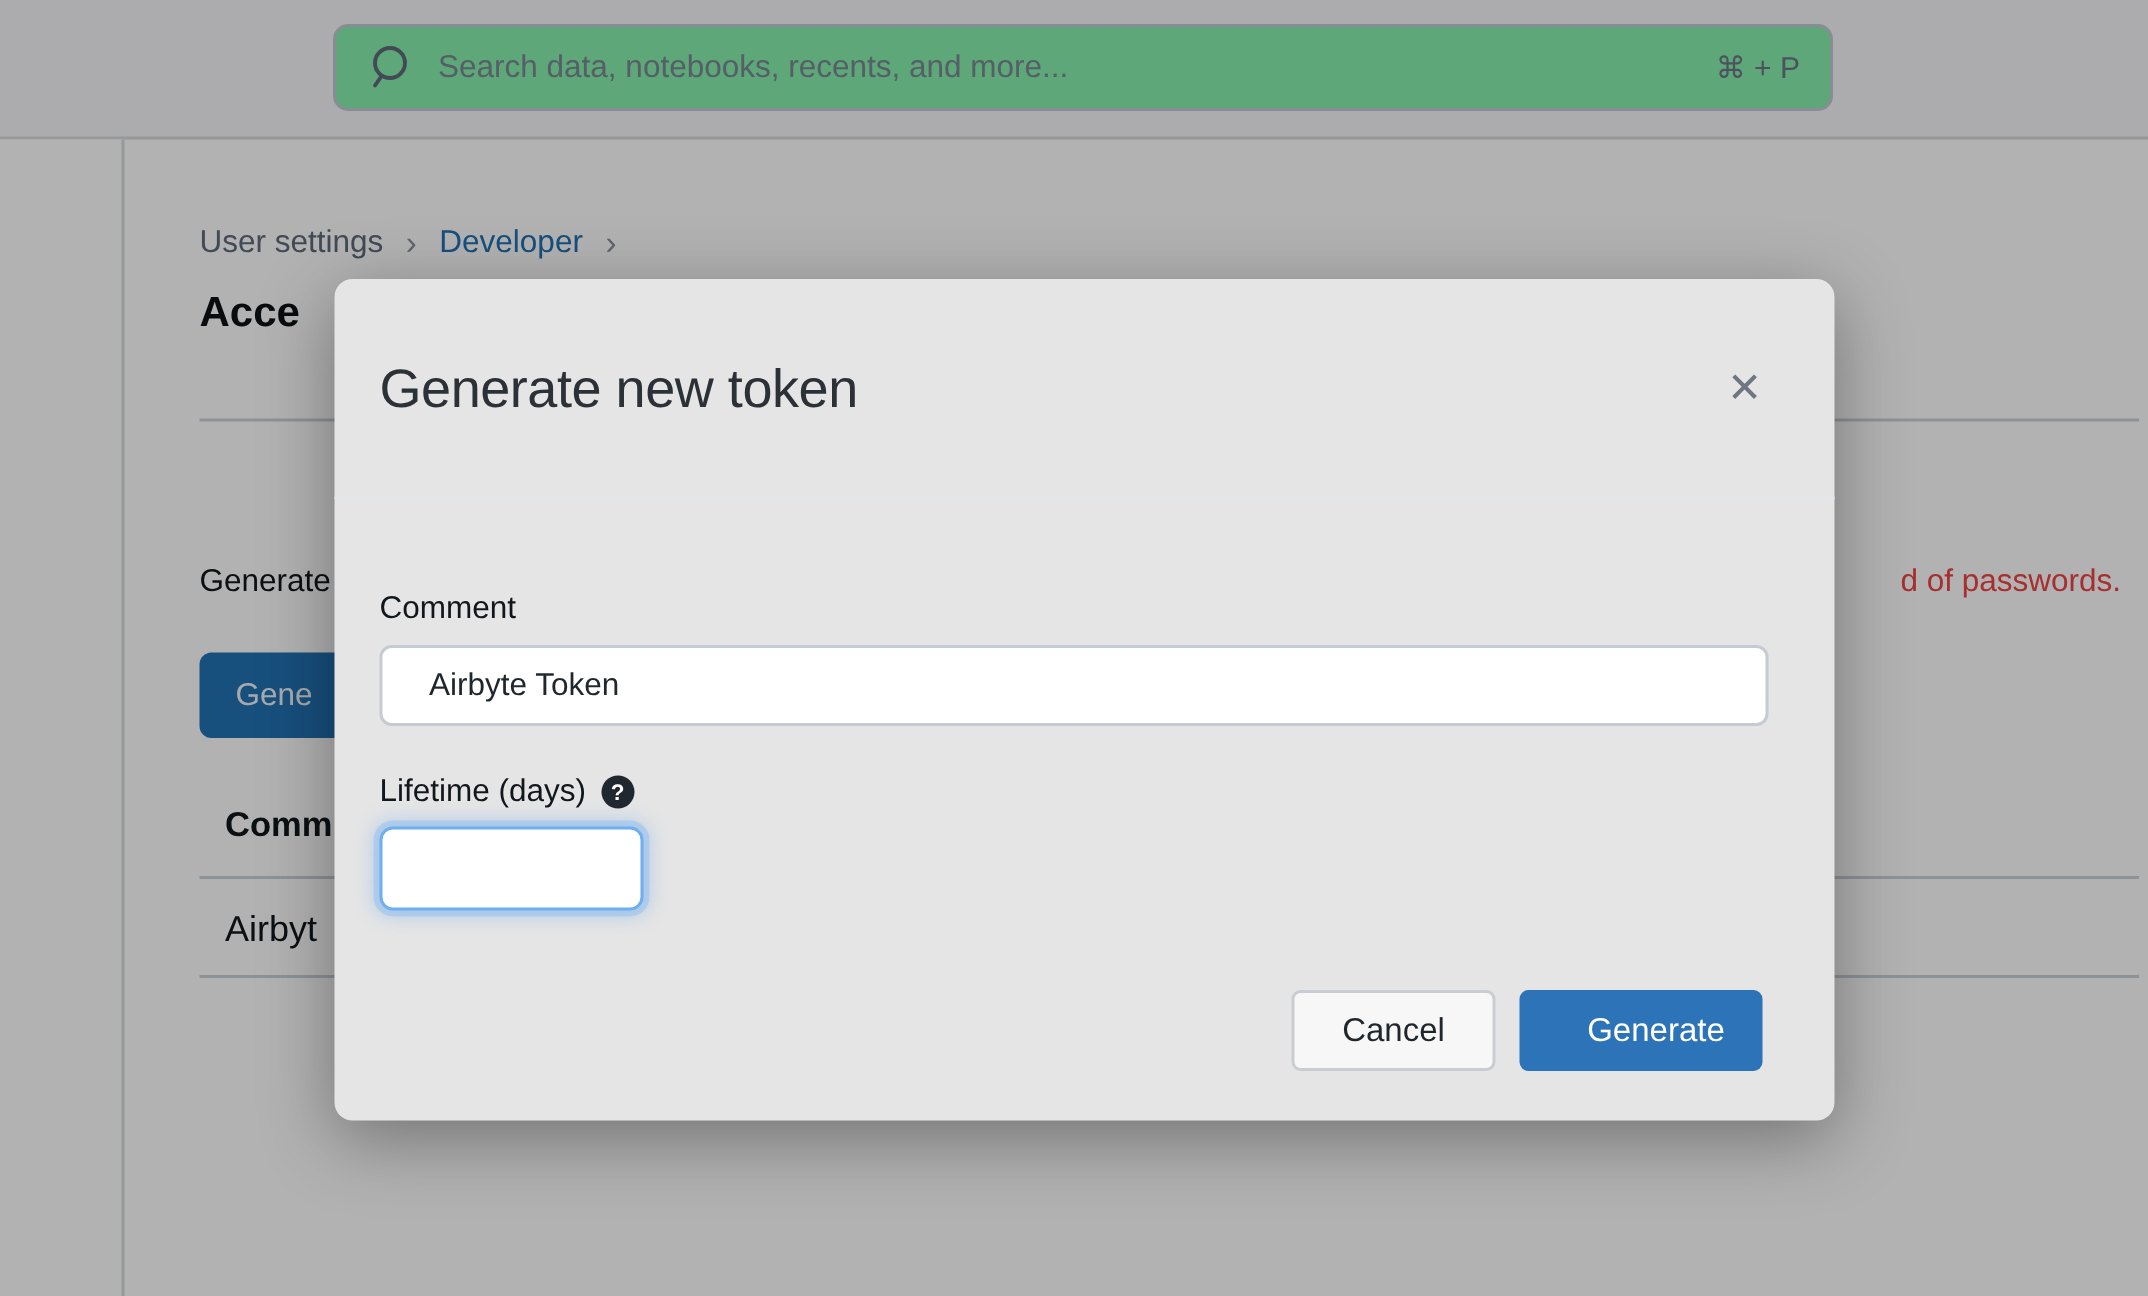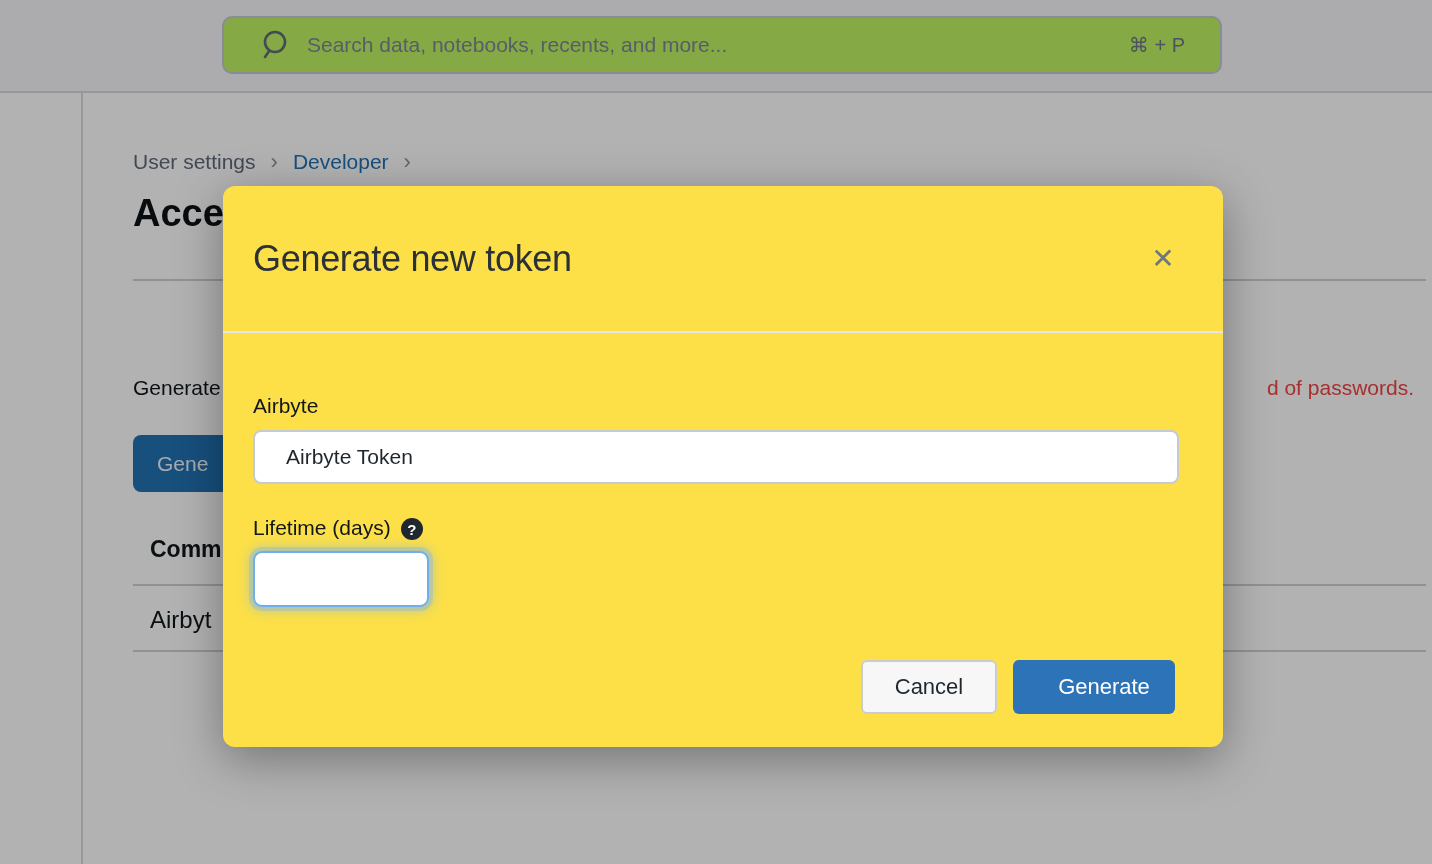--- a/index.html
+++ b/index.html
@@ -11,22 +11,22 @@
     color:#11171C;
   }
 
   
   .topbar {
     position:absolute; left:0; top:0; width:1432px; height:93px;
     background:#F6F7F9; border-bottom:2px solid #D8DADD;
   }
   .search-bar {
     position:absolute; left:222px; top:16px; width:1000px; height:58px;
-    border:2px solid #C3CBD6; border-radius:10px; background:#bef264;
-    display:flex; align-items:center; padding:0 35px;
+    border:2px solid #C3CBD6; border-radius:10px; background:#86efac;
+    display:flex; align-items:center; padding:0 20px;
   }
   .search-bar svg { flex:0 0 auto; margin-right:16px; }
   .search-input {
     flex:1 1 auto; border:none; outline:none; background:transparent;
     font-family:inherit; font-size:21px; color:#3C4653;
   }
   .search-input::placeholder { color:#7C8794; opacity:1; }
   .search-shortcut { flex:0 0 auto; font-size:20px; color:#6E7888; }
 
   .sidebar {
@@ -37,21 +37,21 @@
   .breadcrumb {
     position:absolute; left:133px; top:149px;
     display:flex; align-items:center; gap:15px; font-size:21px;justify-content:flex-end;
   }
   .crumb { color:#5F6B7C; cursor:pointer; }
   .crumb.link { color:#2272B4; }
   .crumb-sep { color:#8A919E; font-size:22px; }
 
   .page-heading {
     position:absolute; left:133px; top:192px;
-    font-size:38px; font-weight:700; color:#0E1215; white-space:nowrap;
+    font-size:28px; font-weight:700; color:#0E1215; white-space:nowrap;
   }
   .rule { position:absolute; left:133px; right:6px; height:2px; background:#CBD1D9; }
   .rule-1 { top:279px; }
   .rule-2 { top:584px; }
   .rule-3 { top:650px; }
 
   .desc-start {
     position:absolute; left:133px; top:376px;
     font-size:21px; color:#11171C; white-space:nowrap;
   }
@@ -76,21 +76,21 @@
   }
 
   
   .dim-overlay {
     position:absolute; inset:0; background:rgba(0,0,0,0.30); z-index:10;
   }
 
   
   .modal {
     position:absolute; left:223px; top:186px; width:1000px; height:561px;
-    background:#fde047; border-radius:12px; z-index:20;
+    background:#e5e5e5; border-radius:12px; z-index:20;
     box-shadow:0 12px 48px rgba(0,0,0,0.35);
   }
   .modal-header {
     position:relative; height:147px; border-bottom:2px solid #E4E6E9;
     display:flex; align-items:center; padding:0 44px 0 30px;
   }
   .modal-title {
     font-size:36px; font-weight:400; color:#2B3137; letter-spacing:-0.3px;
   }
   .modal-close {
@@ -102,21 +102,21 @@
   .modal-body { padding:61px 44px 0 30px; }
   .field-label { font-size:21px; color:#11171C; }
   .comment-input {
     margin-top:12px; width:100%; height:54px;
     border:2px solid #C6CBD3; border-radius:8px;
     font-family:inherit; font-size:21px; color:#1F272D;
     padding:0 31px; outline:none; background:#fff;
     display:block;
   }
   .lifetime-row {
-    margin-top:32px; display:flex; align-items:flex-end; gap:10px;
+    margin-top:32px; display:flex; align-items:center; gap:10px;
   }
   .help-icon {
     width:22px; height:22px; border-radius:50%; background:#21272E;
     color:#FFFFFF; font-size:15px; font-weight:700;
     display:inline-flex; align-items:center; justify-content:center;
     cursor:pointer;
   }
   .lifetime-input {
     margin-top:11px; width:176px; height:56px;
     border:2px solid #6FAFEF; border-radius:9px;
@@ -178,21 +178,21 @@
 
 <div class="dim-overlay"></div>
 
 <div class="modal">
   <div class="modal-header">
     <span class="modal-title">Generate new token</span>
     <button class="modal-close">✕</button>
   </div>
 
   <div class="modal-body">
-    <div class="field-label">Airbyte</div>
+    <div class="field-label">Comment</div>
     <input class="comment-input" type="text" value="Airbyte Token" style="">
 
     <div class="lifetime-row">
       <span class="field-label">Lifetime (days)</span>
       <span class="help-icon">?</span>
     </div>
     <input class="lifetime-input" type="text" value="" style="">
   </div>
 
   <div class="modal-footer">

